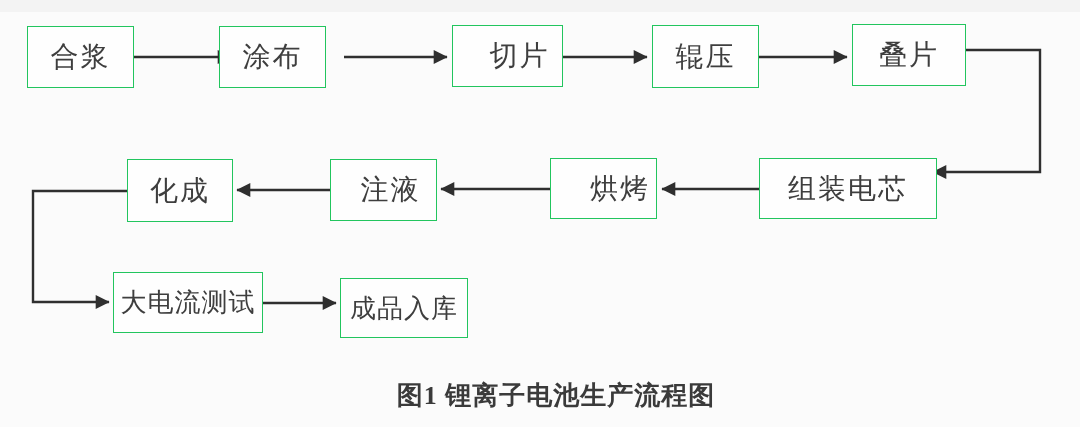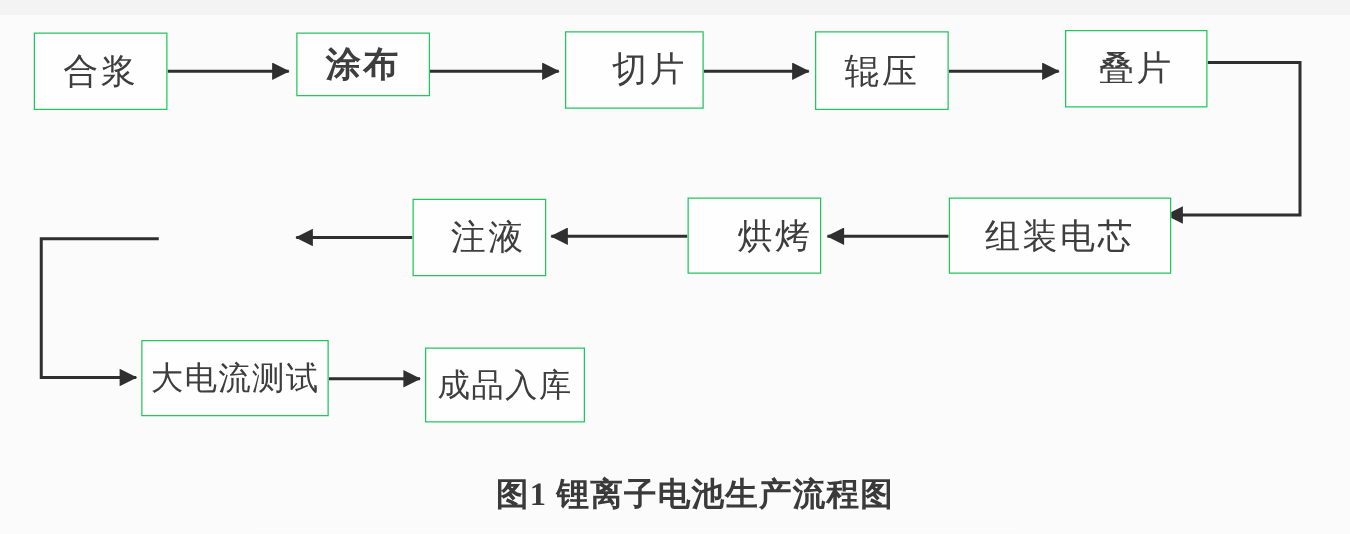--- a/index.html
+++ b/index.html
@@ -66,27 +66,28 @@
     <path d="M759,57 L847,57" stroke="#2f2f2f" stroke-width="2.4" fill="none" marker-end="url(#arw)"></path>
     <path d="M966,50 L1040,50 L1040,172 L933,172" stroke="#2f2f2f" stroke-width="2.4" fill="none" marker-end="url(#arw)"></path>
     <path d="M759,189 L662,189" stroke="#2f2f2f" stroke-width="2.4" fill="none" marker-end="url(#arw)"></path>
     <path d="M550,189 L441,189" stroke="#2f2f2f" stroke-width="2.4" fill="none" marker-end="url(#arw)"></path>
     <path d="M330,190 L237,190" stroke="#2f2f2f" stroke-width="2.4" fill="none" marker-end="url(#arw)"></path>
     <path d="M127,191 L33,191 L33,302 L109,302" stroke="#2f2f2f" stroke-width="2.4" fill="none" marker-end="url(#arw)"></path>
     <path d="M263,303 L336,303" stroke="#2f2f2f" stroke-width="2.4" fill="none" marker-end="url(#arw)"></path>
   </svg>
 
   <div class="node" style="left:27px; top:26px; width:107px; height:62px;">合浆</div>
-  <div class="node" style="left:237px; top:26px; width:107px; height:51px;font-weight:bold;">涂布</div>
+  <div class="node" style="left:219px; top:26px; width:107px; height:62px;">涂布</div>
   <div class="node" style="left:452px; top:25px; width:111px; height:62px;padding-left:24px;">切片</div>
   <div class="node" style="left:652px; top:25px; width:107px; height:63px;">辊压</div>
   <div class="node" style="left:852px; top:24px; width:114px; height:62px;">叠片</div>
 
   <div class="node" style="left:759px; top:158px; width:178px; height:61px;">组装电芯</div>
   <div class="node" style="left:550px; top:158px; width:107px; height:61px;padding-left:33px;">烘烤</div>
   <div class="node" style="left:330px; top:159px; width:107px; height:62px;padding-left:14px;">注液</div>
+  <div class="node" style="left:127px; top:159px; width:106px; height:63px;">化成</div>
 
   <div class="node small-text" style="left:113px; top:272px; width:150px; height:61px;">大电流测试</div>
   <div class="node small-text" style="left:340px; top:278px; width:128px; height:60px;">成品入库</div>
 
   <div class="caption">图1 锂离子电池生产流程图</div>
 
 </div>
 
 </body></html>

